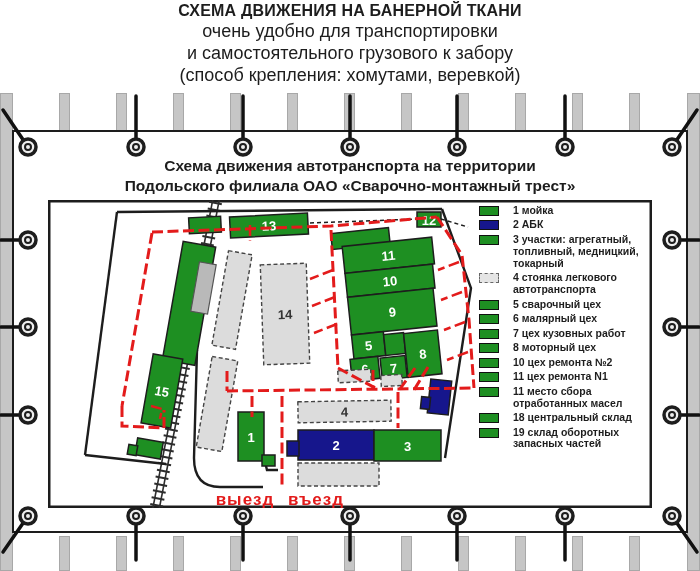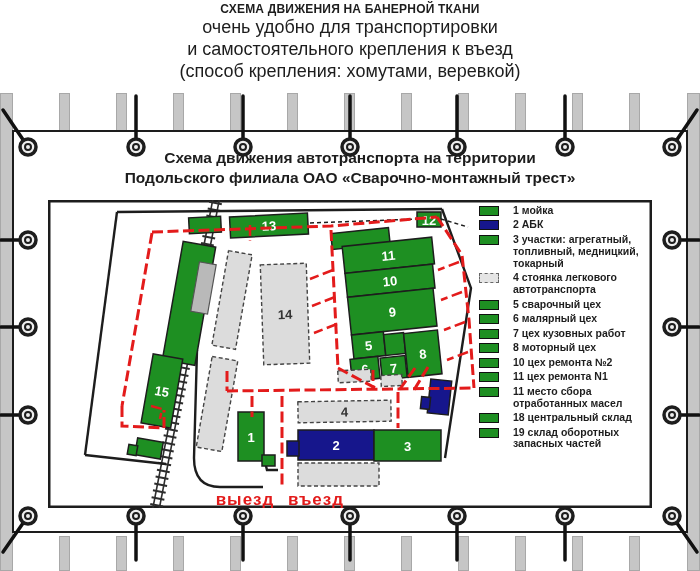--- a/index.html
+++ b/index.html
@@ -2,26 +2,26 @@
 <html><head>
 <meta charset="utf-8">
 <style>
   html,body{margin:0;padding:0;background:#fff;}
   .stage{position:relative;width:700px;height:571px;background:#fff;overflow:hidden;
          font-family:"Liberation Sans",sans-serif;color:#1d1d1d;}
   
   .fbar{position:absolute;background:#c6c6c6;border:1px solid #a8a8a8;box-sizing:border-box;}
   
   .hdr{position:absolute;left:0;top:2px;width:700px;text-align:center;z-index:3;}
-  .hdr .t{font-size:12px;font-weight:bold;letter-spacing:.2px;}
+  .hdr .t{font-size:16px;font-weight:bold;letter-spacing:.2px;}
   .hdr .s{font-size:18px;margin-top:1px;}
   
   .banner{position:absolute;left:12px;top:130px;width:676px;height:403px;background:#fff;
           border:2px solid #1d1d1d;box-sizing:border-box;z-index:2;}
-  .btitle{position:absolute;left:48px;top:148px;width:604px;text-align:center;z-index:3;
+  .btitle{position:absolute;left:48px;top:156px;width:604px;text-align:center;z-index:3;
           font-size:15.5px;font-weight:bold;line-height:1.32;}
   #map{position:absolute;left:48px;top:200px;z-index:3;}
   
   #legend{position:absolute;left:479px;top:205px;width:172px;z-index:4;
           font-size:10.5px;font-weight:bold;line-height:1.14;}
   .lg-item{position:relative;padding-left:34px;margin-bottom:2.5px;}
   .lg-sw{position:absolute;left:0;top:1px;width:20px;height:10px;box-sizing:border-box;}
   #rig{position:absolute;left:0;top:0;z-index:5;pointer-events:none;}
 </style>
 </head>
@@ -51,21 +51,21 @@
       <div class="fbar" style="left: 401px; top: 536px; width: 11px; height: 35px; z-index: 1;"></div>
       <div class="fbar" style="left: 458px; top: 536px; width: 11px; height: 35px; z-index: 1;"></div>
       <div class="fbar" style="left: 515px; top: 536px; width: 11px; height: 35px; z-index: 1;"></div>
       <div class="fbar" style="left: 572px; top: 536px; width: 11px; height: 35px; z-index: 1;"></div>
       <div class="fbar" style="left: 629px; top: 536px; width: 11px; height: 35px; z-index: 1;"></div>
     </div>
 
   <div class="hdr">
     <div class="t">СХЕМА ДВИЖЕНИЯ НА БАНЕРНОЙ ТКАНИ</div>
     <div class="s">очень удобно для транспортировки</div>
-    <div class="s">и самостоятельного крепления к въезд</div>
+    <div class="s">и самостоятельного грузового к забору</div>
     <div class="s">(способ крепления: хомутами, веревкой)</div>
   </div>
 
   <div class="banner"></div>
 
   <div class="btitle">
     <div>Схема движения автотранспорта на территории</div>
     <div>Подольского филиала ОАО «Сварочно-монтажный трест»</div>
   </div>
 

